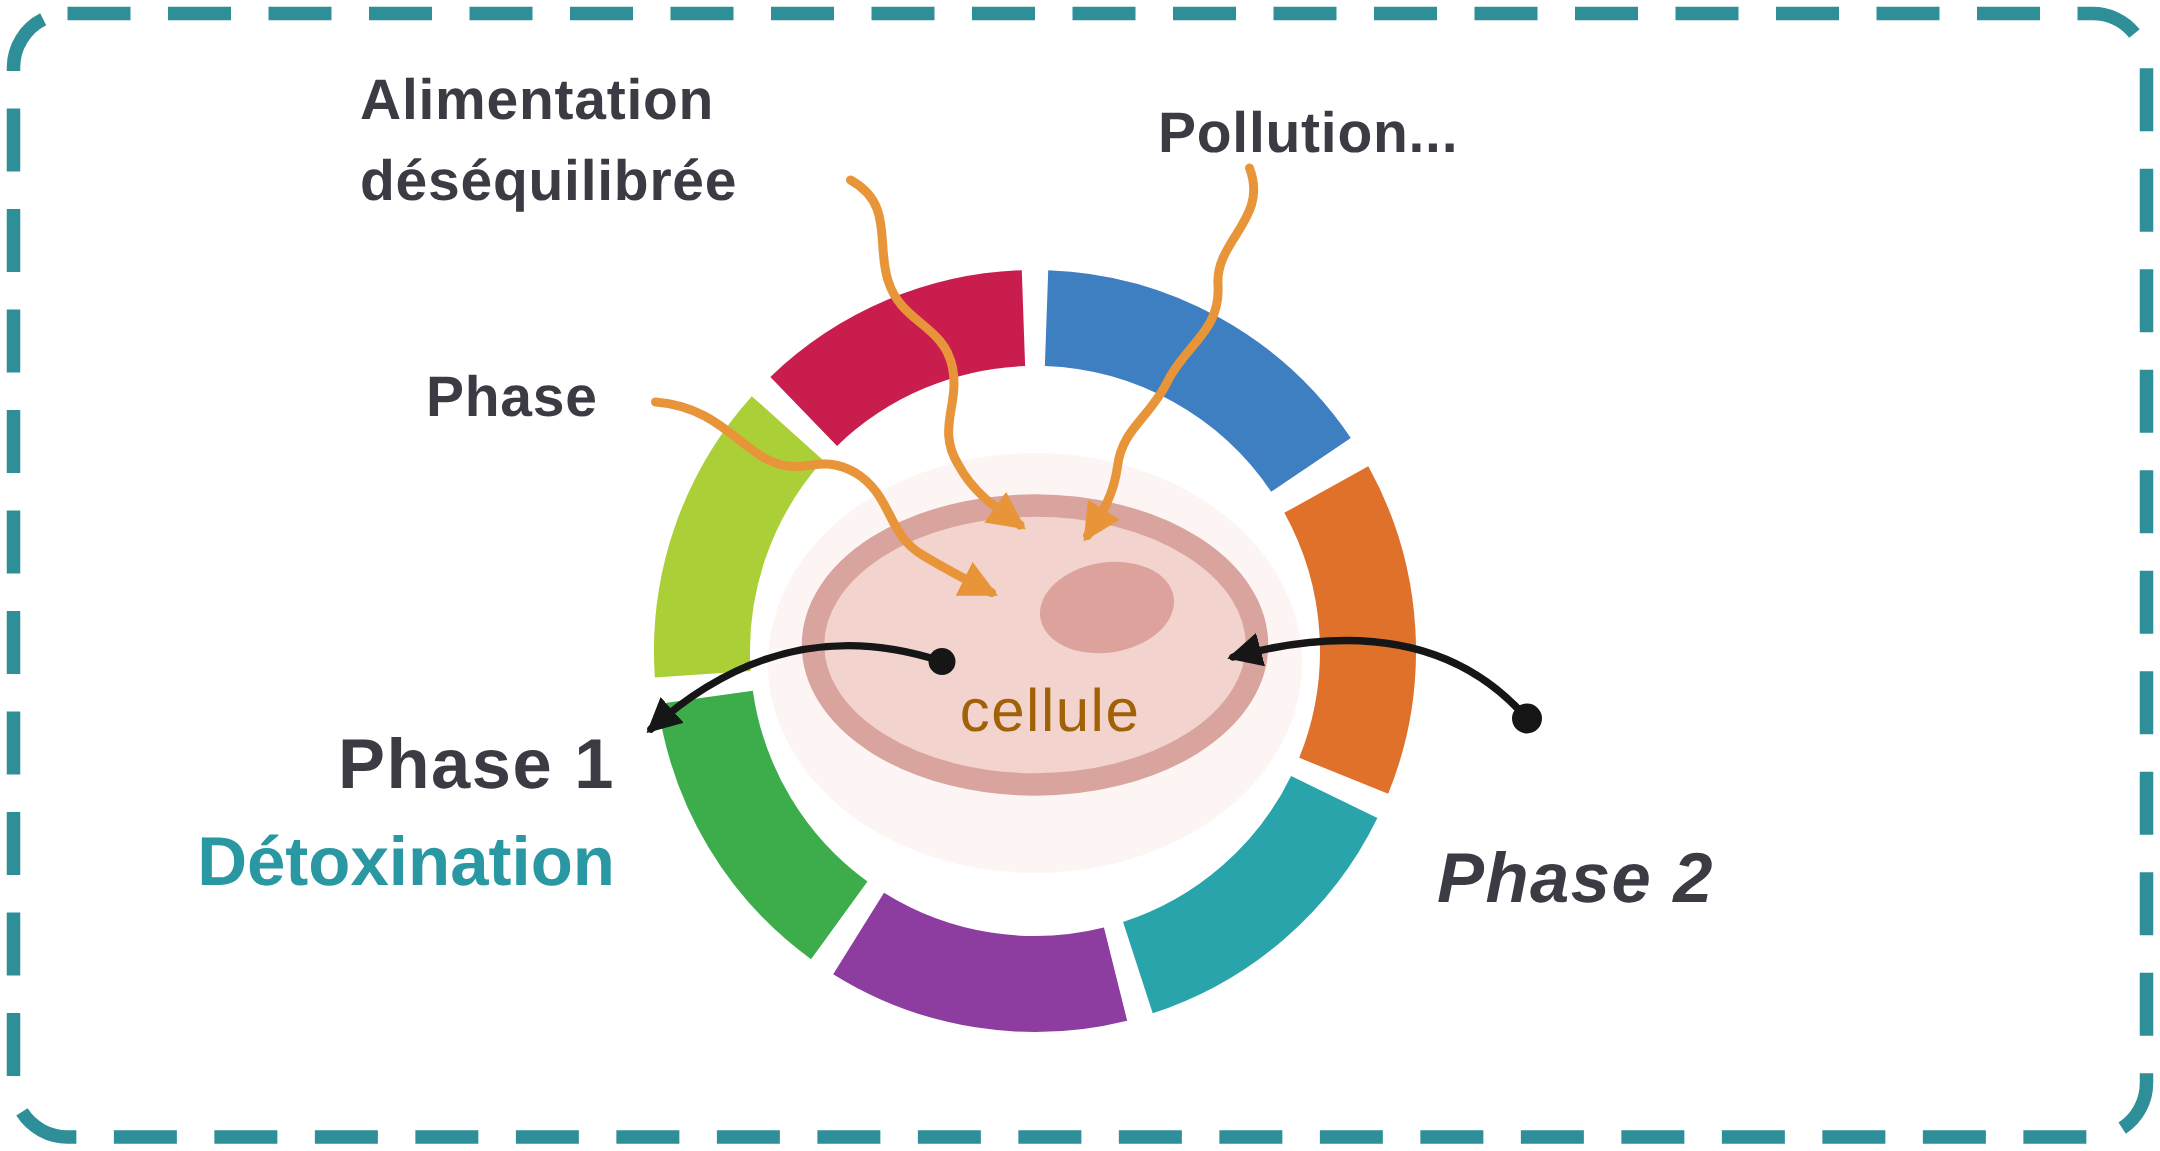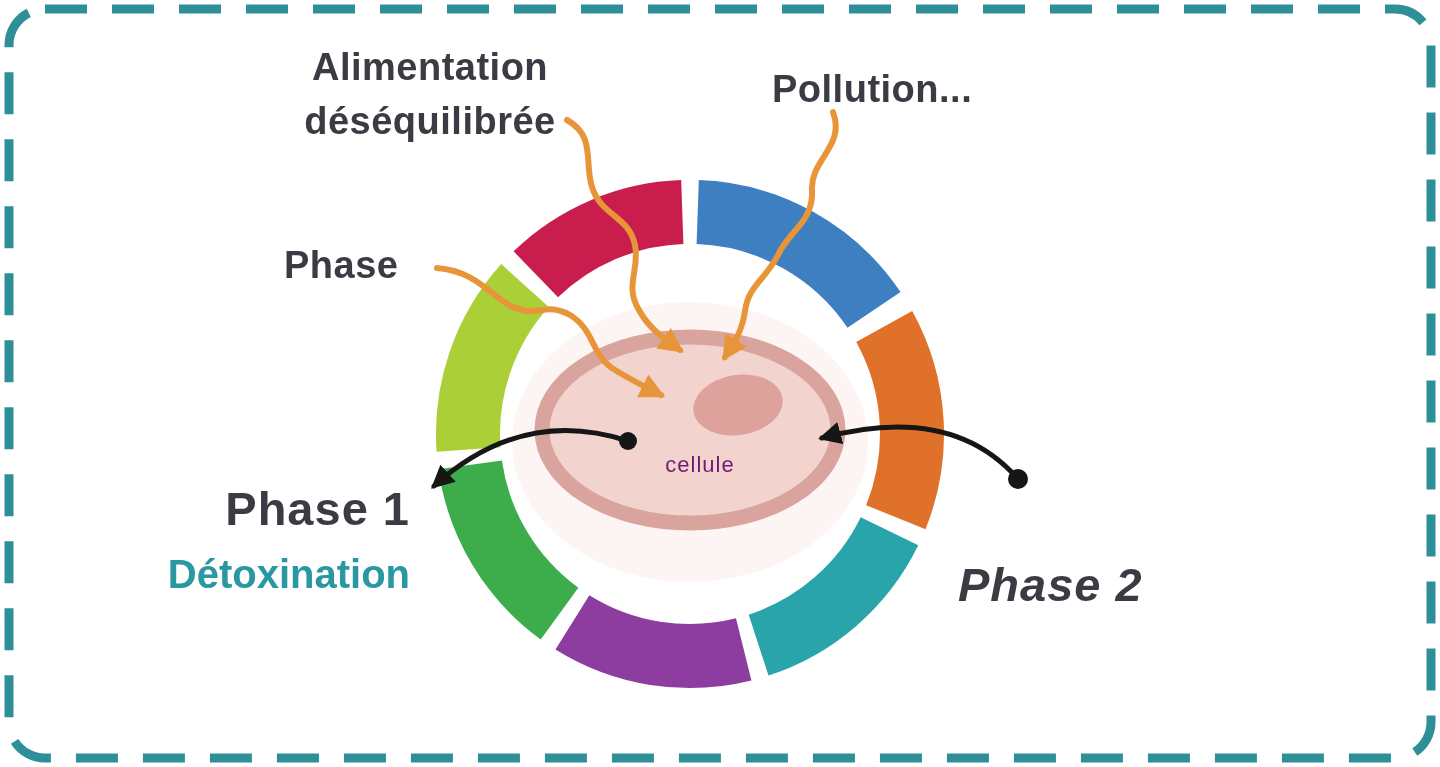--- a/index.html
+++ b/index.html
@@ -17,42 +17,42 @@
     width: 1440px; height: 767px;
   }
   .label {
     position: absolute;
     color: #3b3b43;
     font-weight: 600;
     letter-spacing: 0.5px;
     white-space: nowrap;
   }
   .cause-label { font-size: 38px; line-height: 54px; }
-  .cause-label.centered { text-align: center; white-space: normal; }
+  .cause-label.centered { text-align: left; white-space: normal; }
   .phase-block { position: absolute; }
   .phase-title {
     font-size: 47px;
     font-weight: 800;
     color: #3b3b43;
     letter-spacing: 1px;
     line-height: 66px;
     margin-top: 16px;
   }
   .phase-name {
-    font-size: 40px;
+    font-size: 46px;
     font-weight: 600;
     color: #2a98a2;
     letter-spacing: 0px;
     line-height: 64px;
   }
   .cell-label {
     position: absolute;
-    font-size: 22px;
+    font-size: 40px;
     font-weight: 500;
-    color: #701a75;
+    color: #a16207;
     text-align: center;
     letter-spacing: 1px;
   }
 </style>
 </head>
 <body>
 
 <div class="canvas">
 
   <svg class="scene" viewBox="0 0 1440 767">

